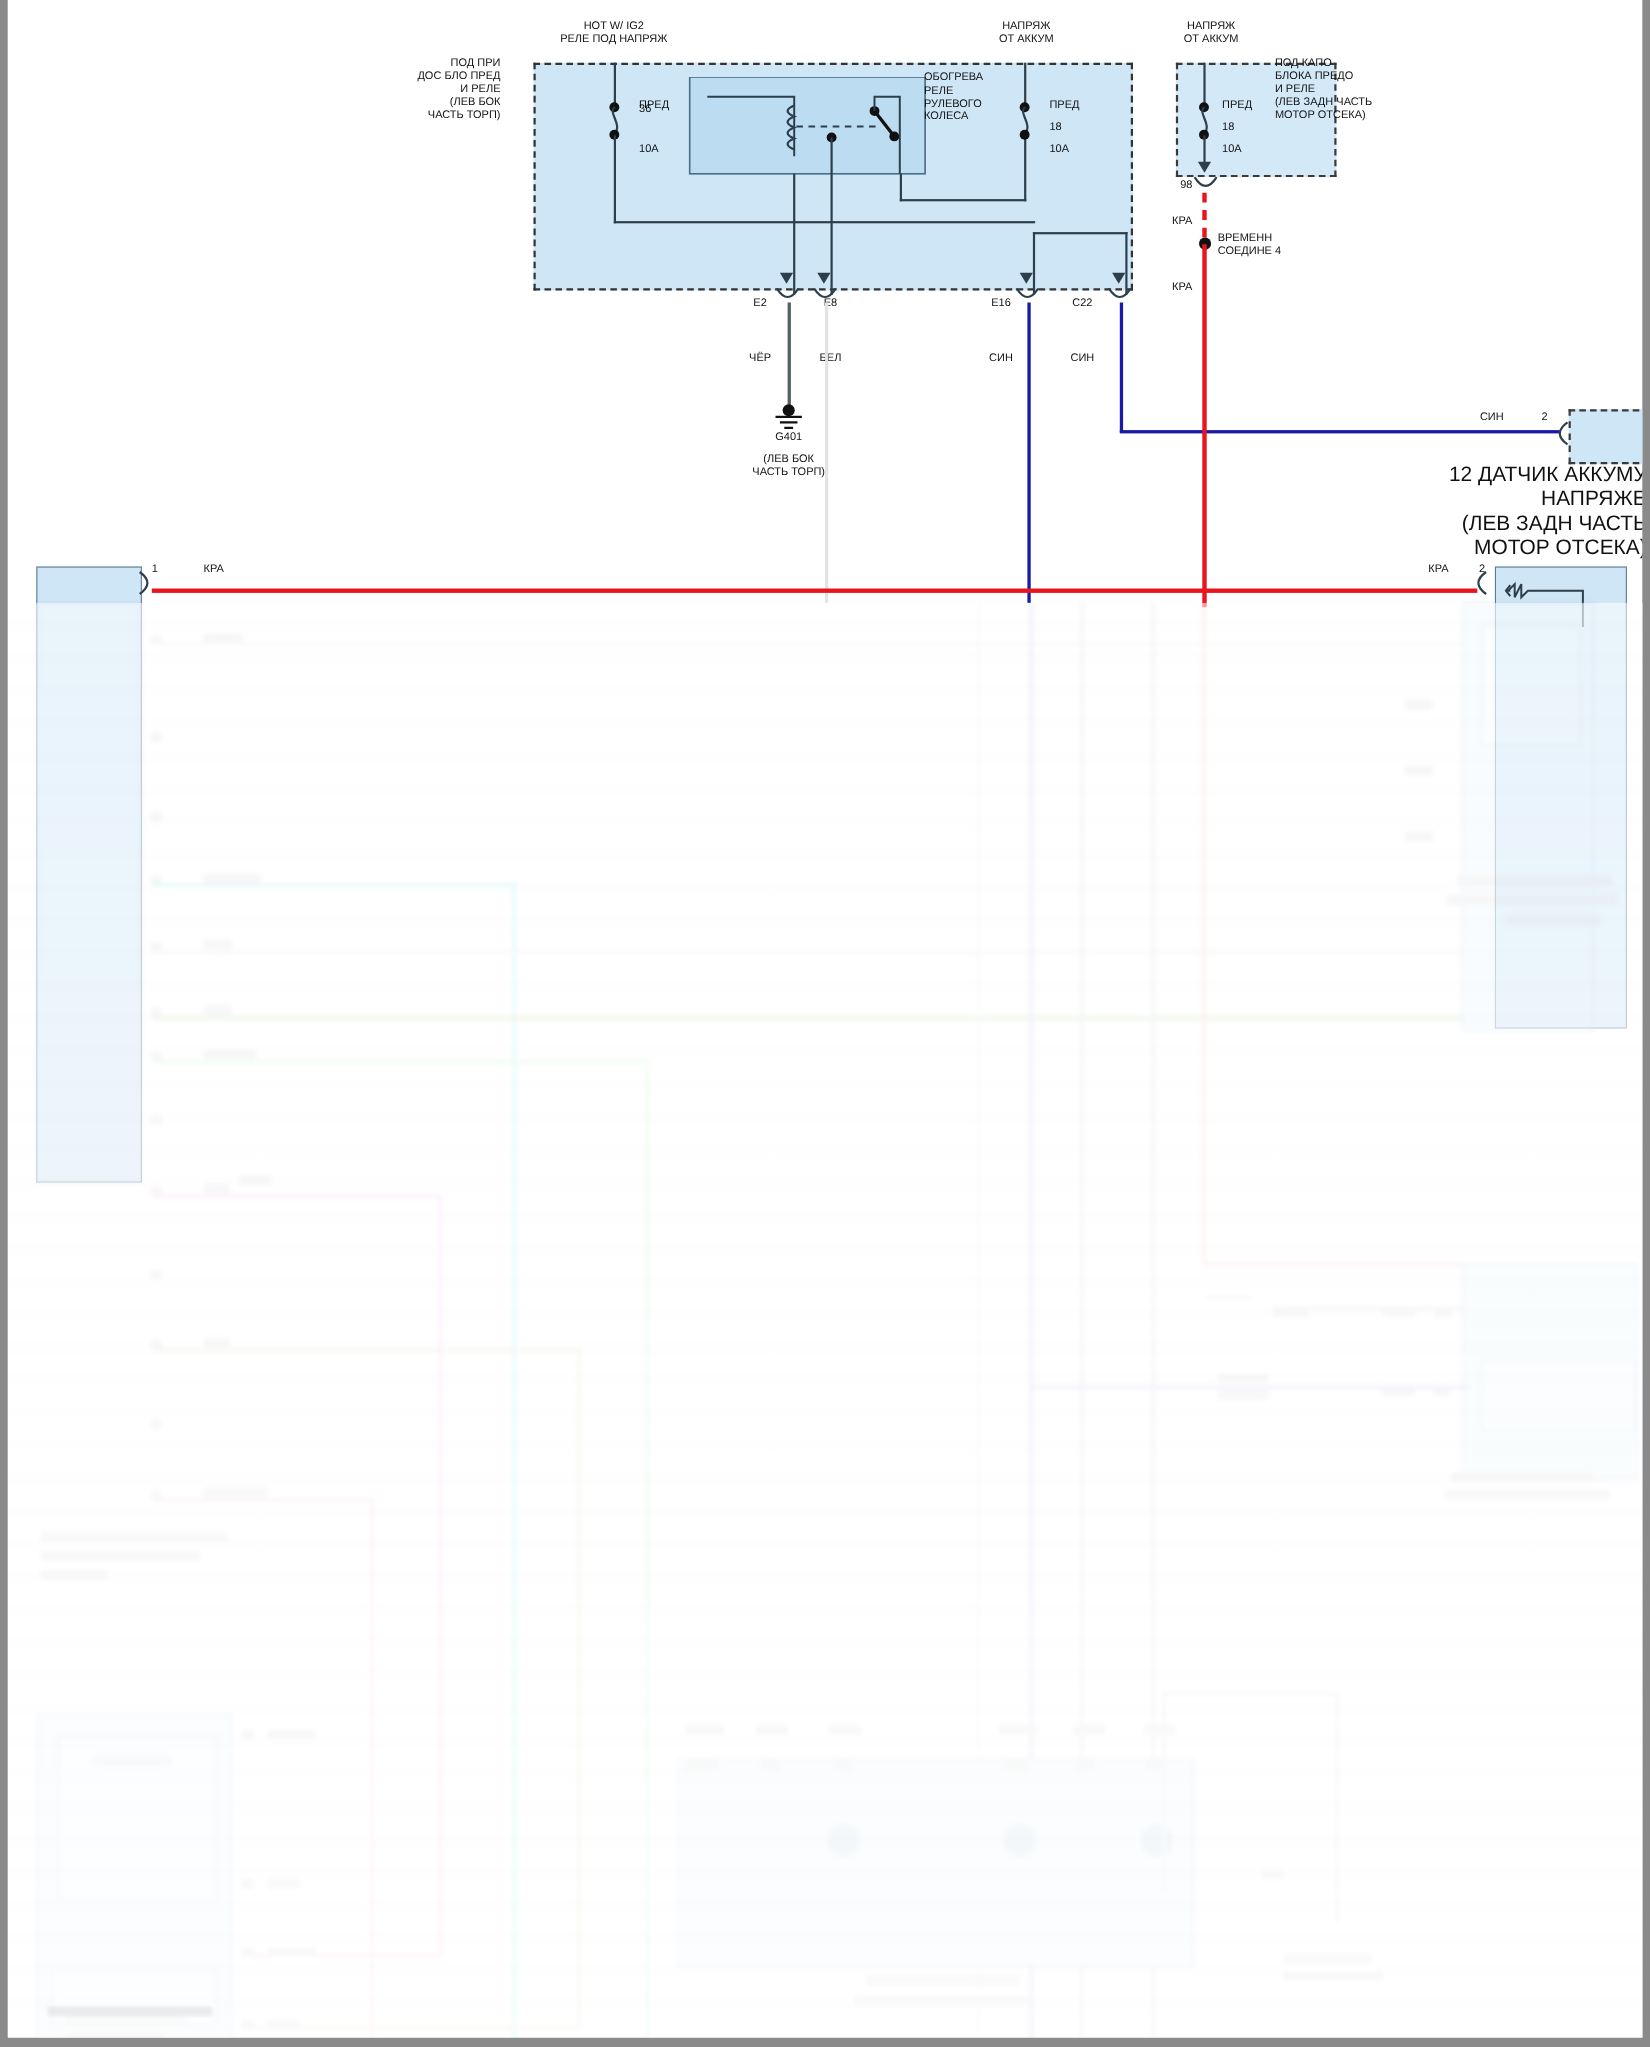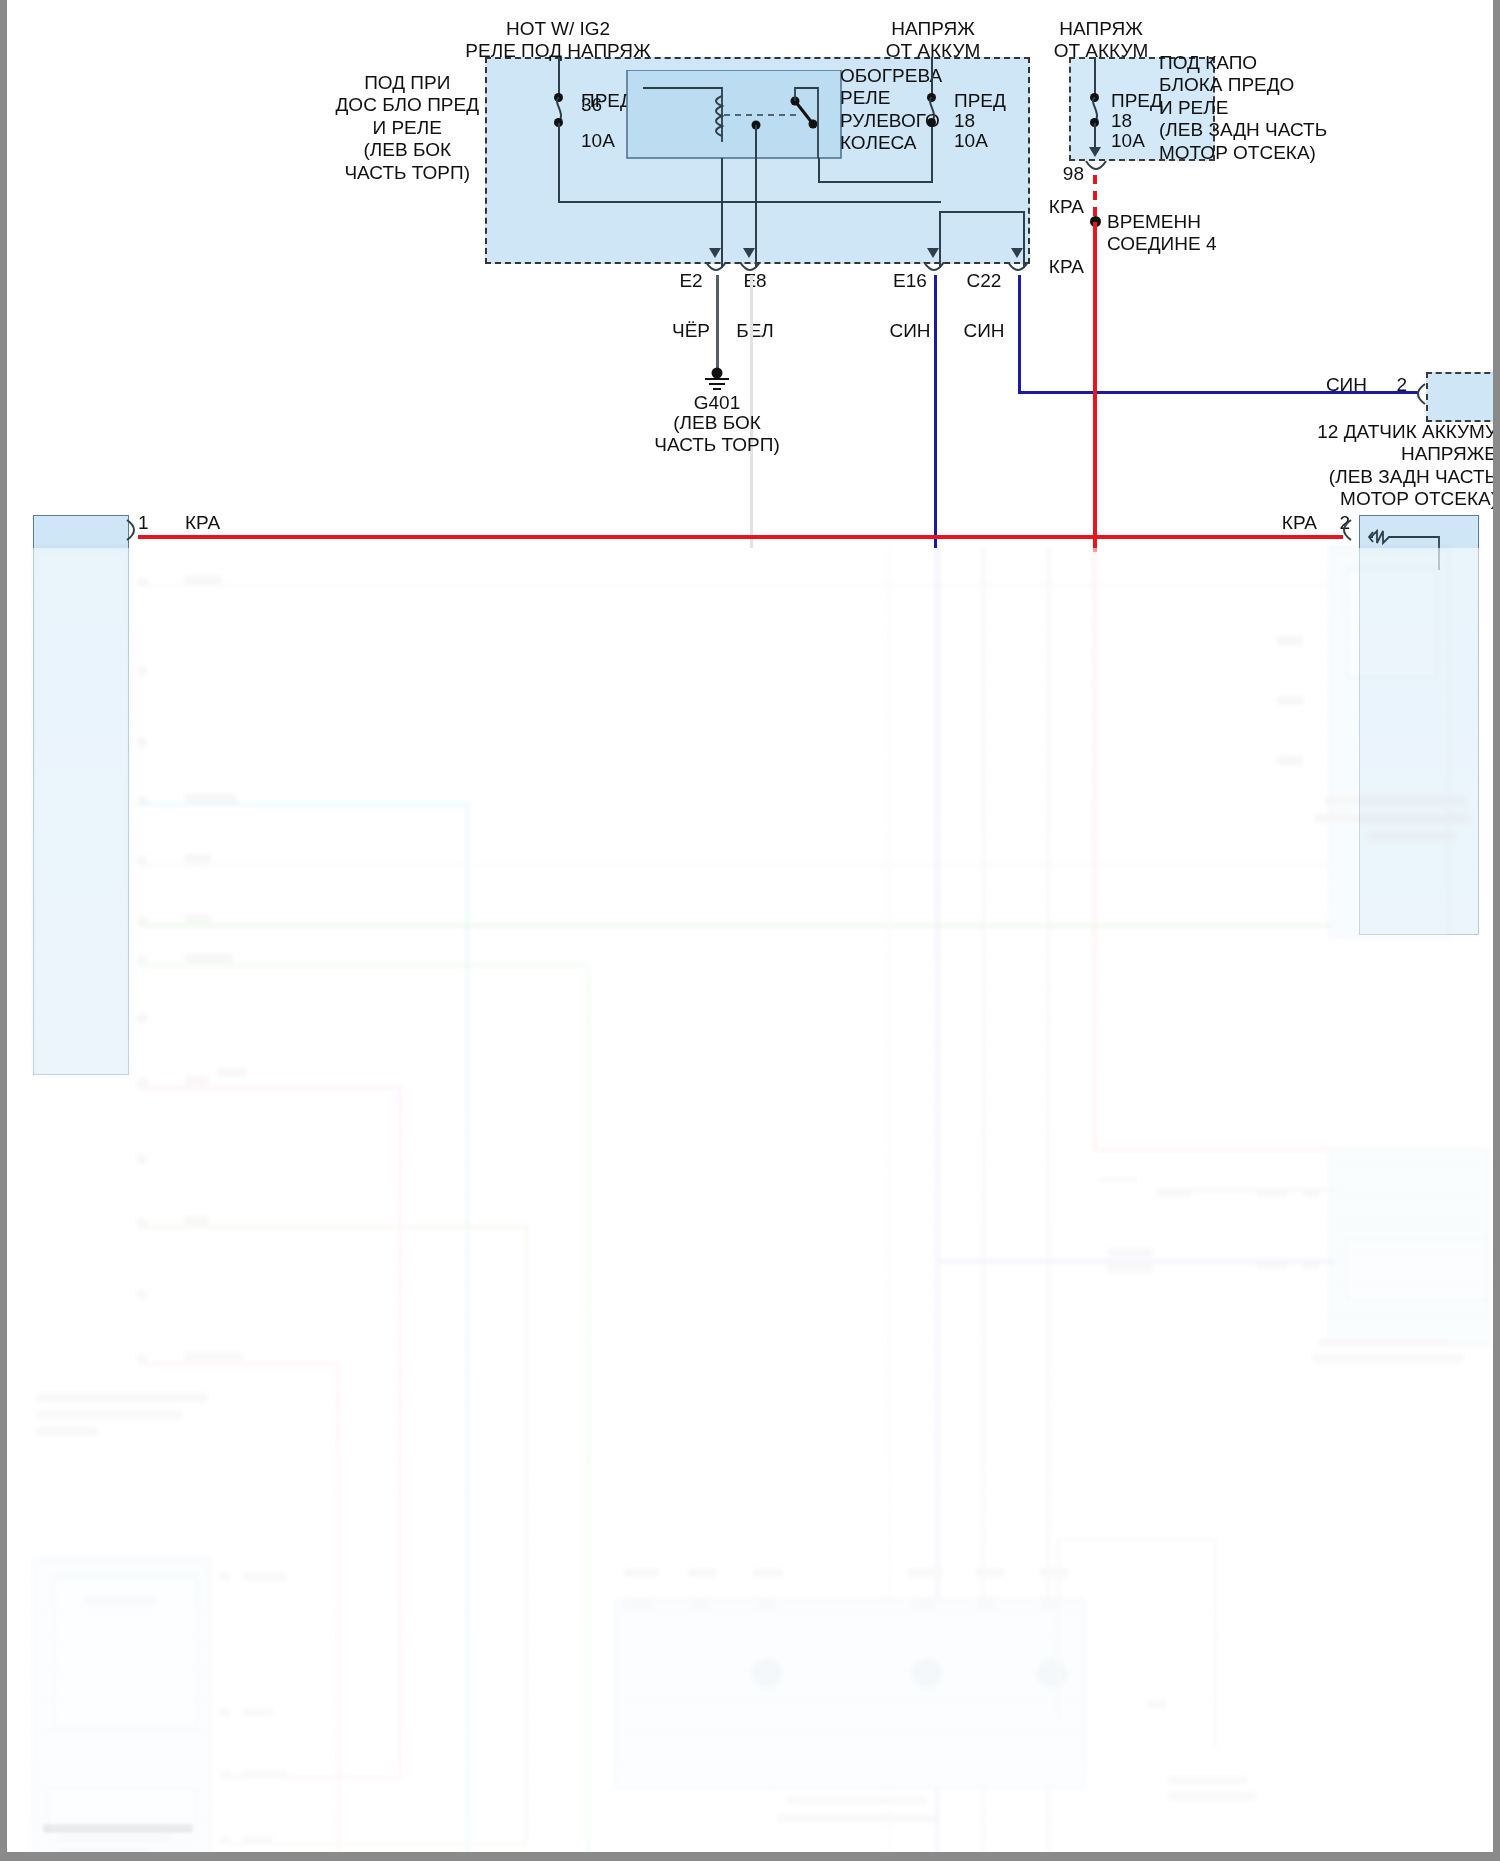--- a/index.html
+++ b/index.html
@@ -3,21 +3,21 @@
 <meta charset="utf-8">
 <style>
   html,body{margin:0;padding:0;background:#808080;}
   #page{position:relative;width:1500px;height:1861px;background:#ffffff;
         border-left:7px solid #8a8a8a;border-right:7px solid #8a8a8a;
         border-bottom:9px solid #8a8a8a;box-sizing:border-box;overflow:hidden;
         font-family:"Liberation Sans",sans-serif;color:#111;}
   .t{position:absolute;white-space:pre;line-height:1.18;}
   .c{text-align:center;transform:translateX(-50%);}
   .r{text-align:right;transform:translateX(-100%);}
-  .f15{font-size:19px;}
+  .f15{font-size:10px;}
   .f14{font-size:19px;}
   .box{position:absolute;box-sizing:border-box;}
   .fill{background:#cfe6f7;border:1px solid #5b7c93;}
   .fill2{background:#bcdcf2;border:1px solid #4a6f88;}
   .dash{background:#cfe6f7;border:2px dashed #333;}
   .dashlite{background:#d4e9f8;border:2px dashed #3a3a3a;}
   .ln{position:absolute;background:#2d3f4a;}
   .h{height:2px;} .v{width:2px;}
   .red{background:#e8141e;} .blue{background:#1a1aa8;}
   .dot{position:absolute;width:9px;height:9px;border-radius:50%;background:#111;}
@@ -38,21 +38,21 @@
 </head>
 <body>
 
 <div id="page">
 
   <div class="box dash" style="left:478px;top:57px;width:545px;height:207px;"></div>
 
   <div class="t f15 c" style="left:551px;top:18px;">HOT W/ IG2
 РЕЛЕ ПОД НАПРЯЖ</div>
 
-  <div class="t f15 r" style="left:472px;top:52px;text-align:center;margin-top:20px;">ПОД ПРИ
+  <div class="t f15 r" style="left:448px;top:52px;text-align:right;">ПОД ПРИ
 ДОС БЛО ПРЕД
 И РЕЛЕ
 (ЛЕВ БОК
 ЧАСТЬ ТОРП)</div>
 
   <div class="ln v" style="left:551px;top:57px;height:40px;"></div>
   <div class="dot" style="left:547px;top:93px;"></div>
   <svg style="position:absolute;left:543px;top:97px;" width="18" height="26">
     <path d="M9 0 C2 6, 16 14, 9 26" stroke="#2d3f4a" stroke-width="2" fill="none"></path>
   </svg>

